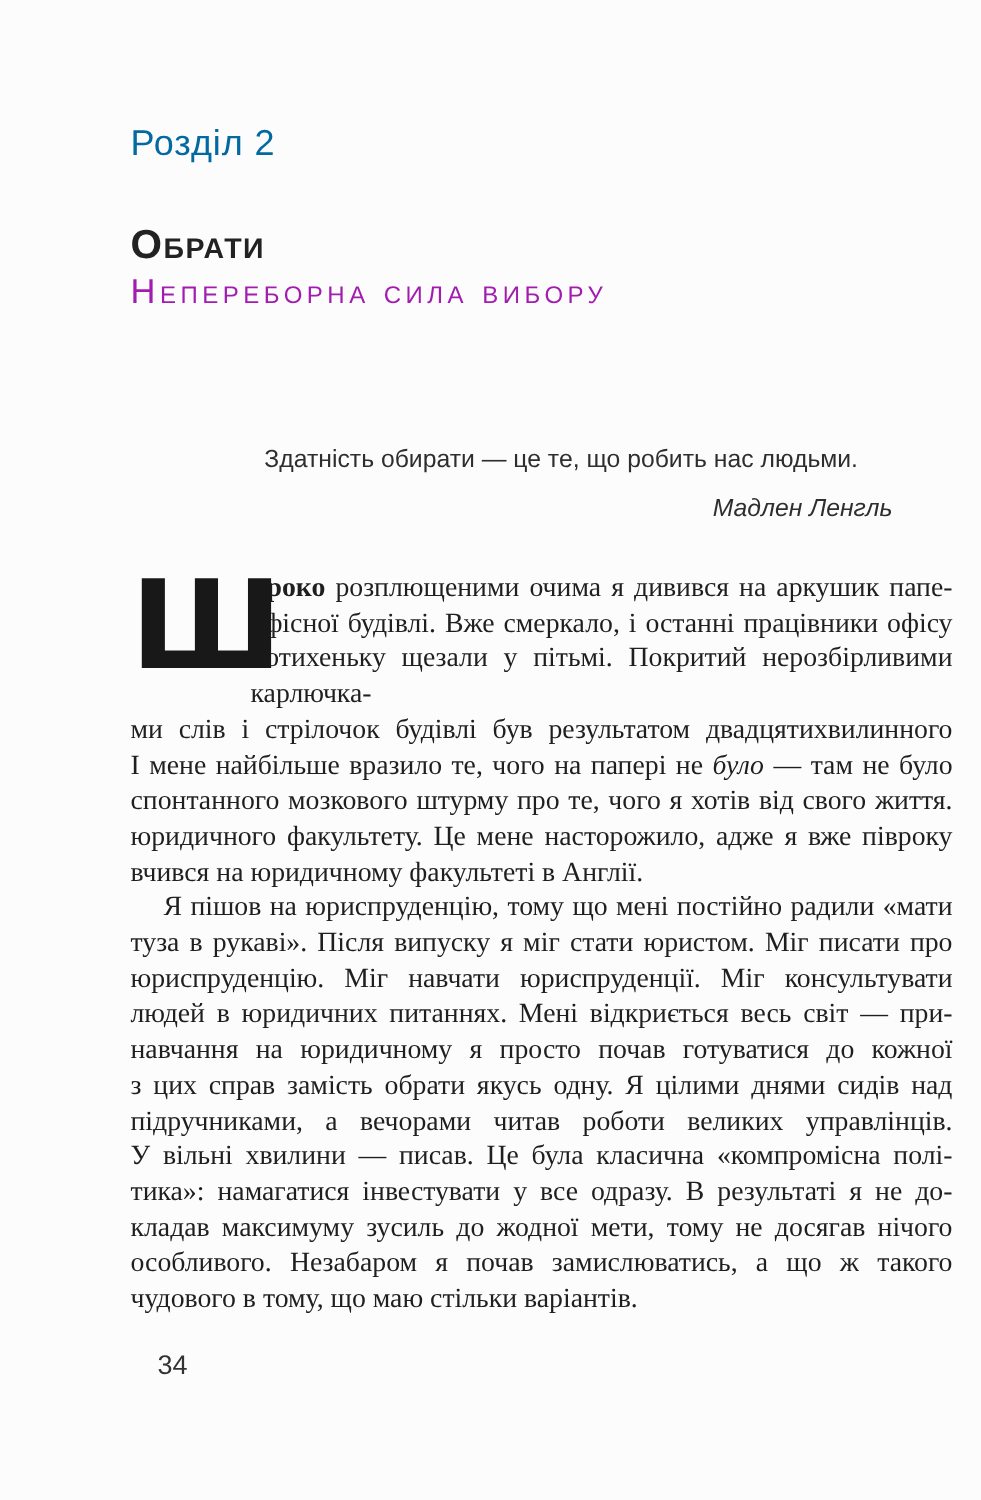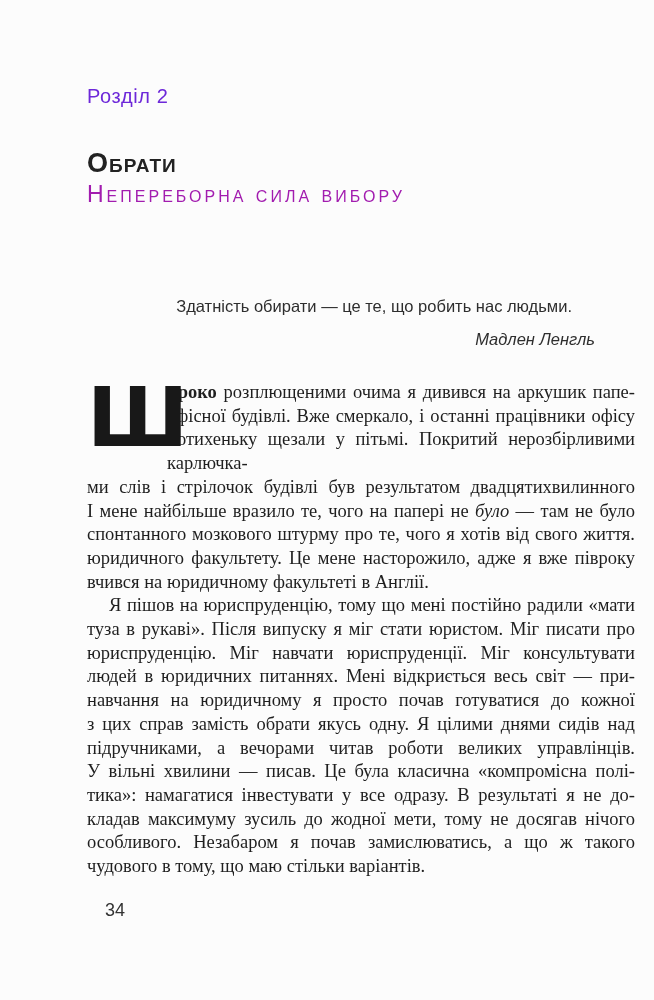--- a/index.html
+++ b/index.html
@@ -13,24 +13,24 @@
   }
   .page {
     box-sizing: border-box;
     width: 654px;
     height: 1000px;
     padding: 86px 19px 0 87px;
   }
   
   .chapter-label {
     font-family: "Liberation Sans", sans-serif;
-    font-size: 20px;
+    font-size: 24px;
     line-height: 20px;
     letter-spacing: 0.6px;
-    color: #6d28d9;
+    color: #0369a1;
   }
   .chapter-title {
     margin-top: 43px;
     font-family: "Liberation Sans", sans-serif;
     font-variant: small-caps;
     font-weight: 700;
     font-size: 27px;
     line-height: 28px;
     letter-spacing: 1px;
     color: #222222;

